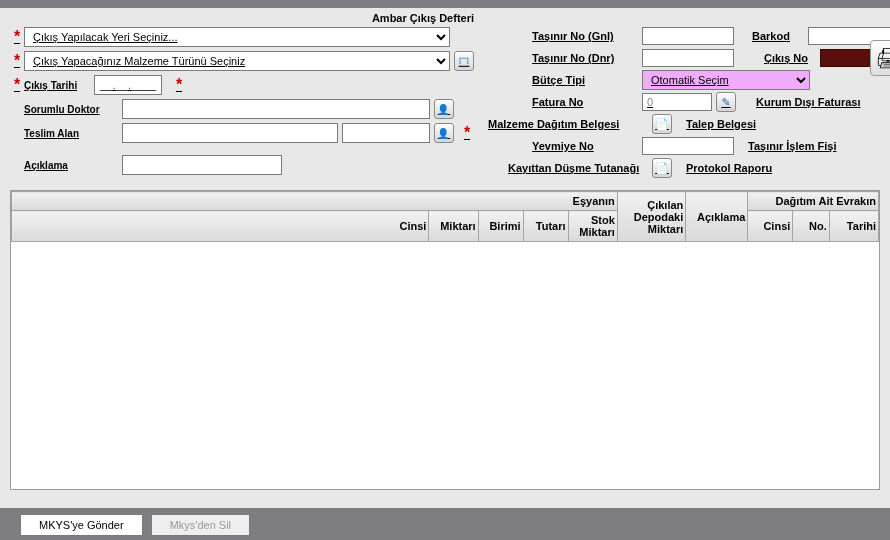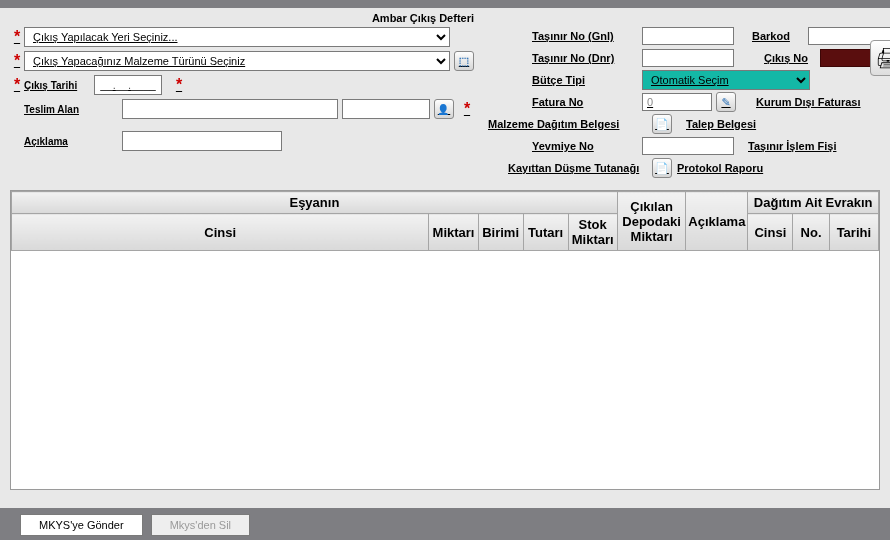--- a/index.html
+++ b/index.html
@@ -39,27 +39,27 @@
   .icon-print {
     width: 36px; height: 36px; display: inline-flex; align-items: center; justify-content: center;
     border: 1px solid #999; border-radius: 4px; background: linear-gradient(#fff,#ddd);
   }
   .icon-print::before { content: "🖨"; font-size: 20px; }
   .r-row { display: flex; align-items: center; height: 20px; margin-bottom: 2px; }
   .r-label { width: 110px; font-weight: bold; font-size: 11px; margin-left: 44px; }
   .r-label2 { font-weight: bold; font-size: 11px; }
   .r-input { width: 92px; border: 1px solid #7a7a7a; background: #fff; height: 18px; font-size: 11px; padding: 1px 4px; }
   .r-input-dark { width: 92px; height: 18px; background: #5a0e0e; border: 1px solid #3d0606; }
-  .r-sel { width: 168px; border: 1px solid #7a7a7a; background: #14b8a6; height: 20px; font-size: 11px; padding: 1px 4px; }
+  .r-sel { width: 168px; border: 1px solid #7a7a7a; background: #f0abfc; height: 20px; font-size: 11px; padding: 1px 4px; }
   .print-holder { position: absolute; right: 6px; top: 26px; }
 
   
   .grid-wrap { margin: 0 10px 6px 10px; border: 1px solid #9a9a9a; background: #fff; height: 300px; overflow: hidden; }
   table.grid { border-collapse: collapse; width: 100%; table-layout: fixed; }
-  table.grid th { background: linear-gradient(#f2f2f2,#d9d9d9); border: 1px solid #a5a5a5; font-size: 13px; font-weight: bold; padding: 3px 2px; text-align: center; }
+  table.grid th { background: linear-gradient(#f2f2f2,#d9d9d9); border: 1px solid #a5a5a5; font-size: 11px; font-weight: bold; padding: 3px 2px; text-align: right; }
   .grid-body { height: 248px; background: #fff; }
 
   
   .bottom-bar { position: absolute; left: 20px; top: 514px; display: flex; gap: 8px; }
   .btn { border: 1px solid #7a7a7a; background: #fff; height: 22px; padding: 0 18px; font-family: inherit; font-size: 11px; cursor: pointer; }
   .btn.disabled { color: #9a9a9a; background: #eee; }
 </style>
 </head>
 <body>
 
@@ -86,20 +86,26 @@
       </div>
 
       <div class="row">
         <span class="asterisk">*</span>
         <span class="label" style="width:70px;">Çıkış Tarihi</span>
         <input class="input input-date" value="__.__.____" style="">
         <span class="gap4"></span>
         <span class="asterisk" style="margin-left:6px;">*</span>
       </div>
 
+      <div class="row">
+        <span style="width:14px;"></span>
+        <span class="label lbl-w">Sorumlu Doktor</span>
+        <input class="input input-text" style="width: 308px;" value="">
+        <span class="icon-btn icon-person"></span>
+      </div>
 
       <div class="row">
         <span style="width:14px;"></span>
         <span class="label lbl-w">Teslim Alan</span>
         <input class="input input-text2" style="width: 216px;" value="">
         <span class="gap4"></span>
         <input class="input" style="width: 88px;" value="">
         <span class="icon-btn icon-person"></span>
         <span class="asterisk" style="margin-left:6px;">*</span>
       </div>
@@ -157,21 +163,21 @@
         <span class="r-label">Yevmiye No</span>
         <input class="r-input" style="width: 92px;" value="">
         <span class="r-label2" style="margin-left:14px;">Taşınır İşlem Fişi</span>
         <span class="icon-btn icon-doc-y" style="margin-left:auto;"></span>
       </div>
 
       <div class="r-row">
         <span style="width:20px;"></span>
         <span class="r-label2" style="width:140px;">Kayıttan Düşme Tutanağı</span>
         <span class="icon-btn icon-doc"></span>
-        <span class="r-label2" style="margin-left:5px;">Protokol Raporu</span>
+        <span class="r-label2" style="margin-left:14px;">Protokol Raporu</span>
         <span class="icon-btn icon-doc-y" style="margin-left:auto;"></span>
       </div>
     </div>
   </div>
 
   <div class="grid-wrap">
     <table class="grid">
       <colgroup>
         <col style="width:390px">
           <col style="width:46px">

